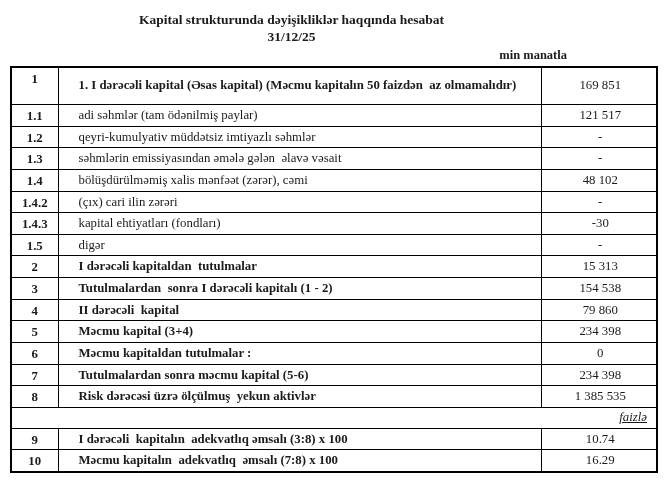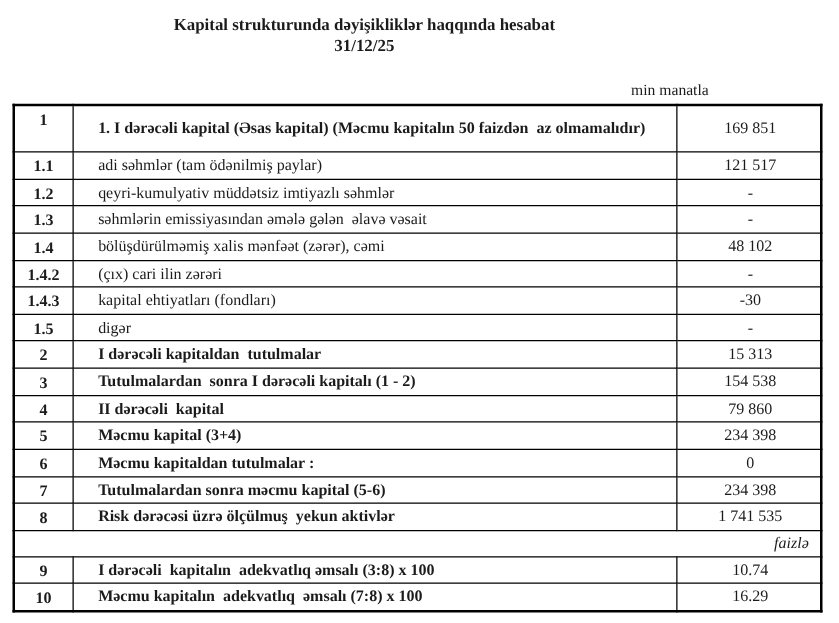--- a/index.html
+++ b/index.html
@@ -21,24 +21,24 @@
   }
   .title-block {
     text-align: center;
     font-weight: bold;
     font-size: 13.5px;
     line-height: 1.28;
     padding-top: 11px;
   }
   .unit-label {
     text-align: right;
-    font-weight: normal;
+    font-weight: bold;
     font-size: 12.5px;
     padding-right: 16px;
-    margin-top: 19px;
+    margin-top: 2px;
     margin-bottom: 3px;
   }
   table.report {
     border-collapse: collapse;
     table-layout: fixed;
     width: 646px;
     margin-left: 10px;
     border: 2px solid #000;
   }
   col.c-num   { width: 47px; }
@@ -68,20 +68,21 @@
   td.value-cell {
     text-align: center;
     padding-right: 1px;
     vertical-align: middle;
   }
   td.sep-cell {
     text-align: right;
     font-style: italic;
     padding-right: 9px;
     vertical-align: middle;
+    text-decoration: underline;
   }
 </style>
 </head>
 <body>
 
 <div class="page">
   <div class="title-block">
     <div>Kapital strukturunda dəyişikliklər haqqında hesabat</div>
     <div>31/12/25</div>
   </div>
@@ -159,21 +160,21 @@
           <td class="value-cell">0</td>
         </tr>
         <tr>
           <td class="num-cell">7</td>
           <td class="label-cell b">Tutulmalardan sonra məcmu kapital (5-6)</td>
           <td class="value-cell">234 398</td>
         </tr>
         <tr>
           <td class="num-cell">8</td>
           <td class="label-cell b">Risk dərəcəsi üzrə ölçülmuş  yekun aktivlər</td>
-          <td class="value-cell">1 741 535</td>
+          <td class="value-cell">1 385 535</td>
         </tr>
         <tr>
           <td colspan="3" class="sep-cell">faizlə</td>
         </tr>
         <tr>
           <td class="num-cell">9</td>
           <td class="label-cell b">I dərəcəli  kapitalın  adekvatlıq əmsalı (3:8) x 100</td>
           <td class="value-cell">10.74</td>
         </tr>
         <tr>

